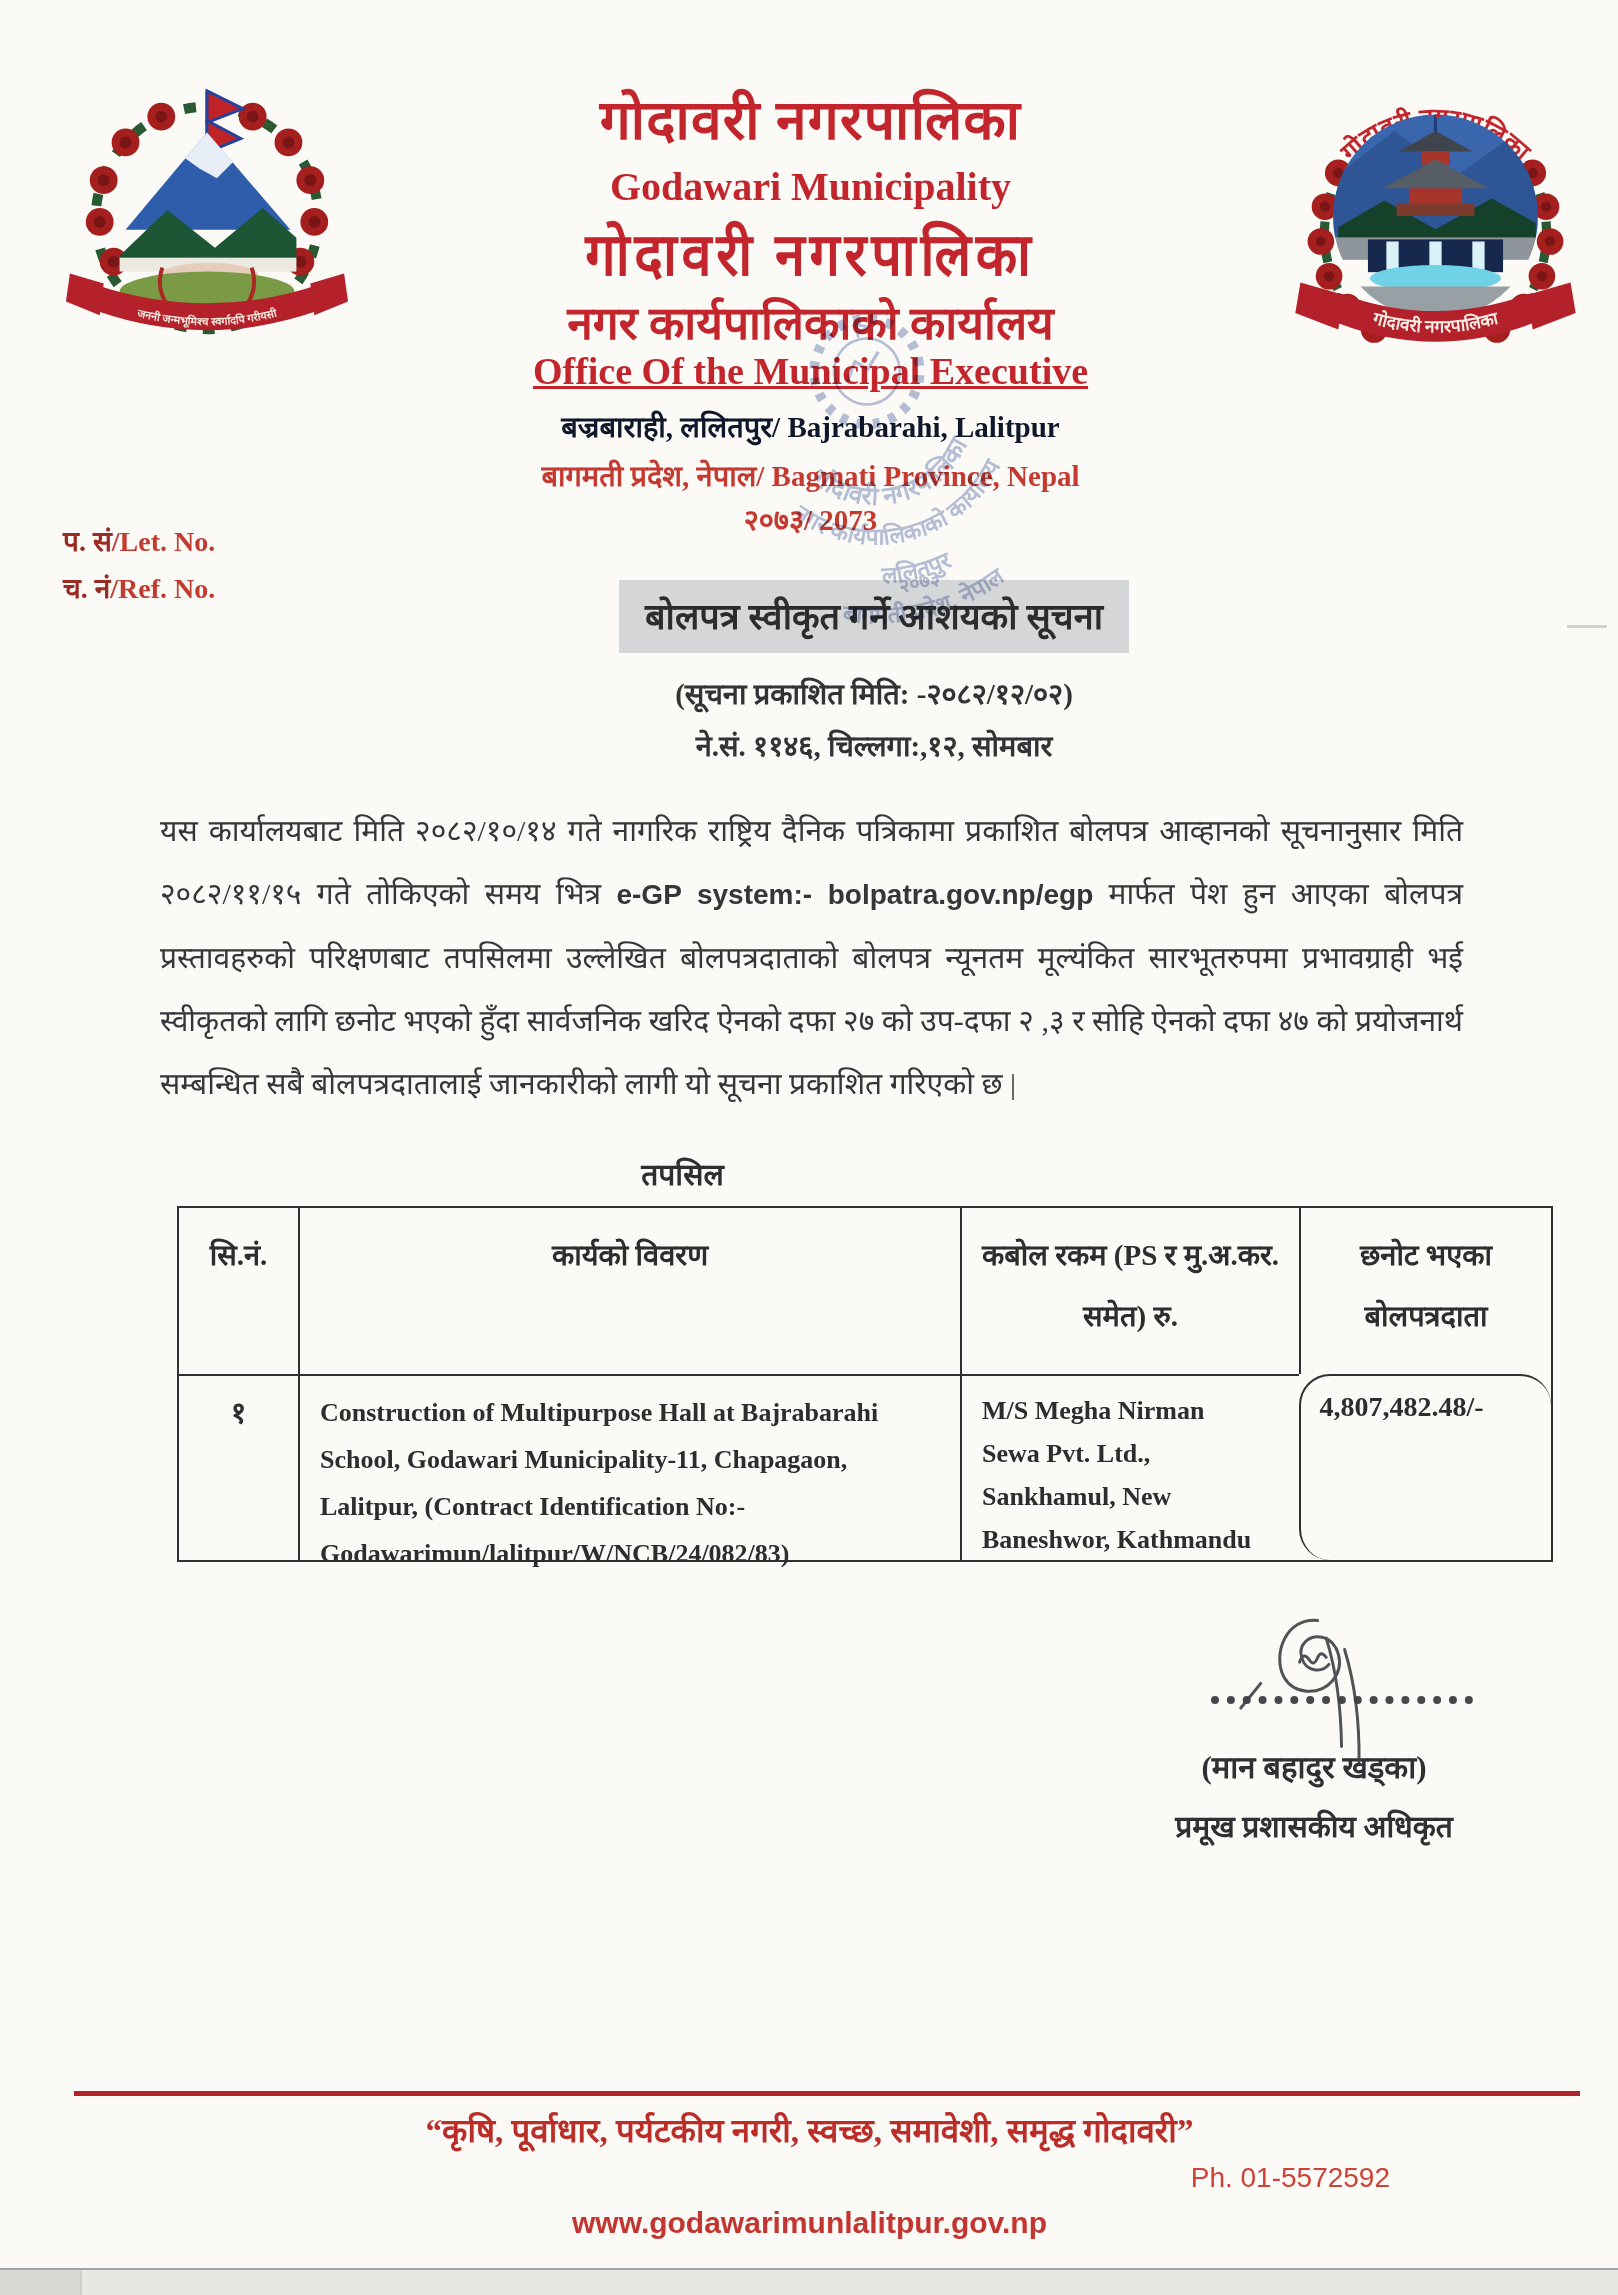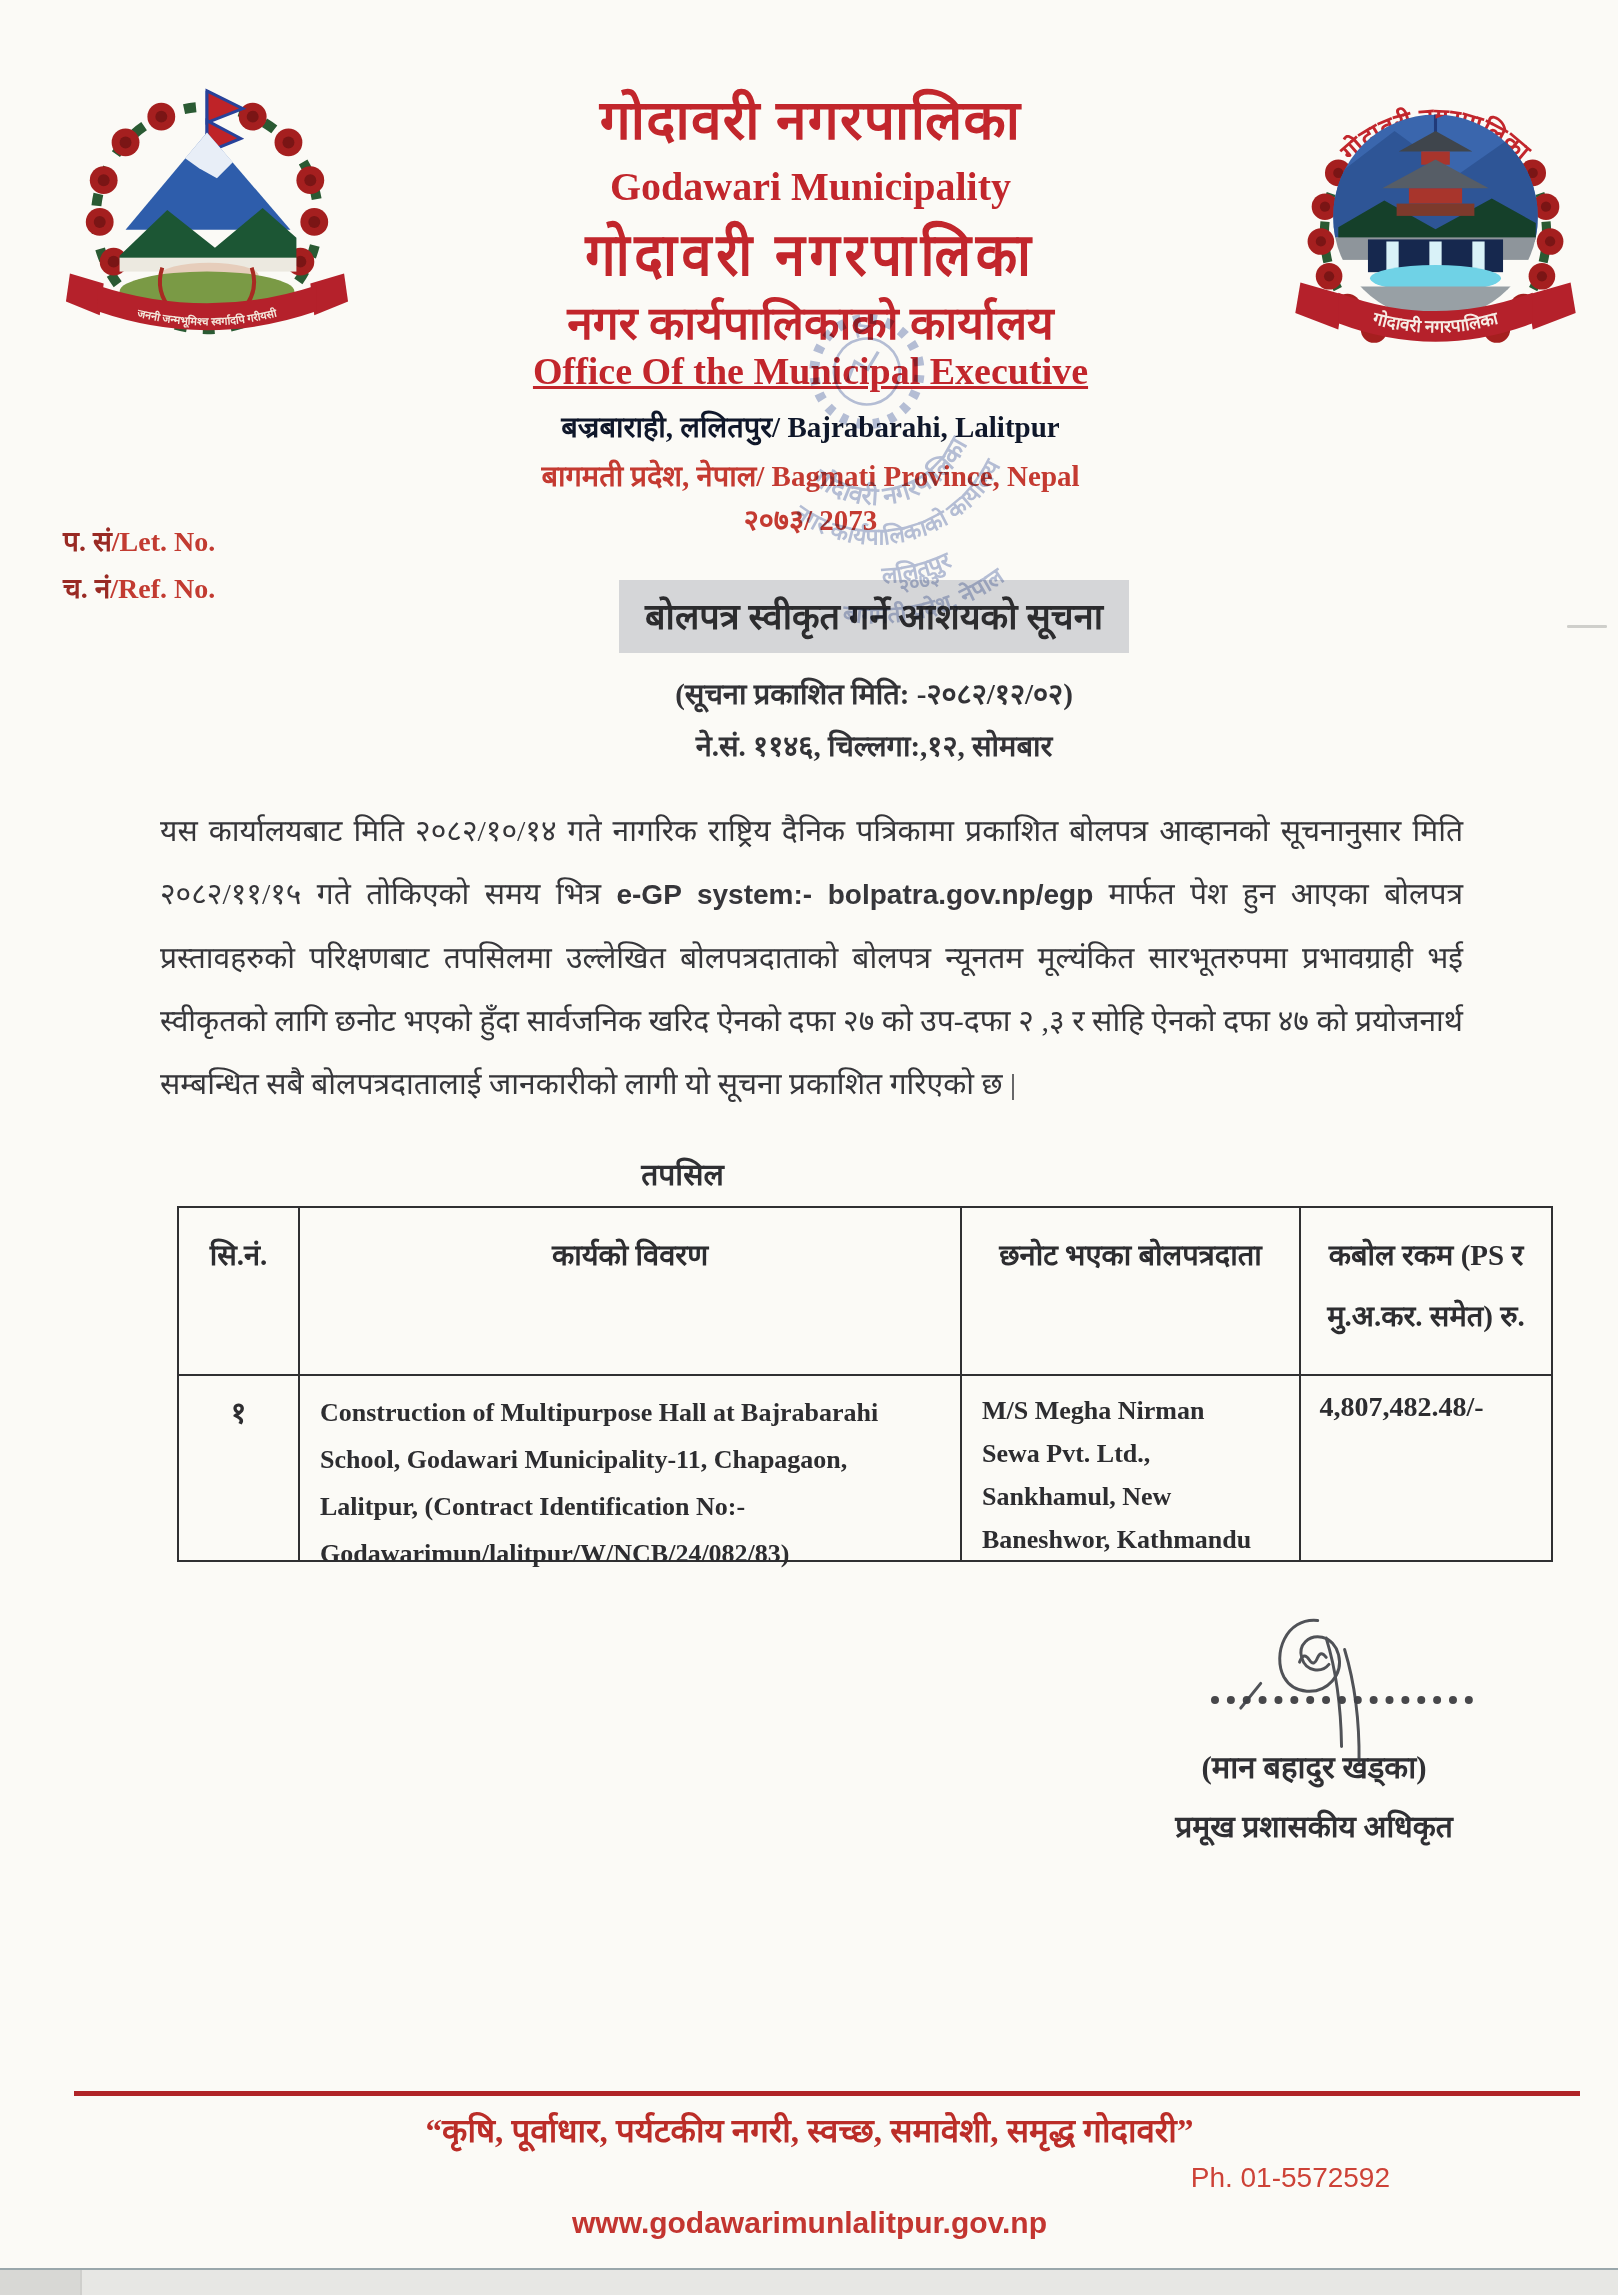--- a/index.html
+++ b/index.html
@@ -49,21 +49,21 @@
     grid-template-rows:166px 186px;
     border:2.6px solid var(--table_line,#303032); background:transparent;}
   .tbl>div{border-left:2px solid var(--table_line,#303032); border-top:2px solid var(--table_line,#303032);}
   .tbl>div:nth-child(4n+1){border-left:none;}
   .tbl>div:nth-child(-n+4){border-top:none;}
   .th{padding-top:17px; text-align:center; font-size:29px; font-weight:bold; line-height:61px; color:#2d2d30;}
   .td{color:#2d2d30;}
   .td.sn{text-align:center; padding-top:14.5px; font-size:30px; font-weight:bold;}
   .td.work{padding:13px 17px 0 20px; font-size:26px; font-weight:bold; line-height:47px;}
   .td.bidder{padding:13px 35px 0 20px; font-size:26px; font-weight:bold; line-height:43px;}
-  .td.amount{padding:14.5px 0 0 18.4px; font-size:28px; font-weight:bold;}
+  .td.amount{padding:14.5px 0 0 18.4px; font-size:28px; font-weight:bold;border-radius:31px;}
   
   .sig-svg{left:1219px; top:1585px; width:224px; height:198px; z-index:4;}
   .dotline{left:1211px; top:1696px; width:262px; height:0; border-bottom:8.6px dotted #47474a;}
   .sigblock{left:1123px; width:382px; text-align:center; font-weight:600; color:#303034;}
   .sig-name{top:1745px; font-size:31px;}
   .sig-title{top:1805px; font-size:30px;}
   
   .footer-rule{left:74px; top:2091px; width:1506px; height:4.6px; background:var(--rule_red,#b02427);}
   .footer-slogan{left:0; top:2107px; width:1619px; text-align:center; font-size:33px; font-weight:bold; color:var(--footer_red,#bb2d28);}
   .footer-phone{left:0; top:2162px; width:1390px; text-align:right; font-size:28px; color:#cd4237; font-family:"Liberation Sans","DejaVu Sans",sans-serif;}
@@ -259,22 +259,22 @@
   <div class="abs scan-dash"></div>
 
   <div class="abs body-para">
     <span>यस कार्यालयबाट मिति २०८२/१०/१४ गते नागरिक राष्ट्रिय दैनिक पत्रिकामा प्रकाशित बोलपत्र आव्हानको सूचनानुसार मिति २०८२/११/१५ गते तोकिएको समय भित्र </span><span class="latin">e-GP system:- bolpatra.gov.np/egp</span><span> मार्फत पेश हुन आएका बोलपत्र प्रस्तावहरुको परिक्षणबाट तपसिलमा उल्लेखित बोलपत्रदाताको बोलपत्र न्यूनतम मूल्यंकित सारभूतरुपमा प्रभावग्राही भई स्वीकृतको लागि छनोट भएको हुँदा सार्वजनिक खरिद ऐनको दफा २७ को उप-दफा २ ,३ र सोहि ऐनको दफा ४७ को प्रयोजनार्थ सम्बन्धित सबै बोलपत्रदातालाई जानकारीको लागी यो सूचना प्रकाशित गरिएको छ |</span>
   </div>
   <div class="abs tapasil">तपसिल</div>
 
   <div class="abs tbl">
     <div class="th">सि.नं.</div>
     <div class="th">कार्यको विवरण</div>
+    <div class="th">कबोल रकम (PS र मु.अ.कर. समेत) रु.</div>
     <div class="th">छनोट भएका बोलपत्रदाता</div>
-    <div class="th">कबोल रकम (PS र मु.अ.कर. समेत) रु.</div>
     <div class="td sn">१</div>
     <div class="td work">Construction of Multipurpose Hall at Bajrabarahi School, Godawari Municipality-11, Chapagaon, Lalitpur, (Contract Identification No:- Godawarimun/lalitpur/W/NCB/24/082/83)</div>
     <div class="td bidder">M/S Megha Nirman Sewa Pvt. Ltd., Sankhamul, New Baneshwor, Kathmandu</div>
     <div class="td amount">4,807,482.48/-</div>
   </div>
 
   <svg class="abs sig-svg" viewBox="0 0 340 300">
     <g fill="none" stroke="#3e4046" stroke-width="4.5" stroke-linecap="round" opacity="0.9" transform="rotate(-6 170 150)">
       <path d="M 30 172 L 64 138"></path>
       <path d="M 160 52 C 112 42 86 96 100 132 C 112 160 150 166 172 146 C 196 124 188 86 164 78 C 144 72 126 86 130 106 C 134 128 158 132 170 120"></path>

